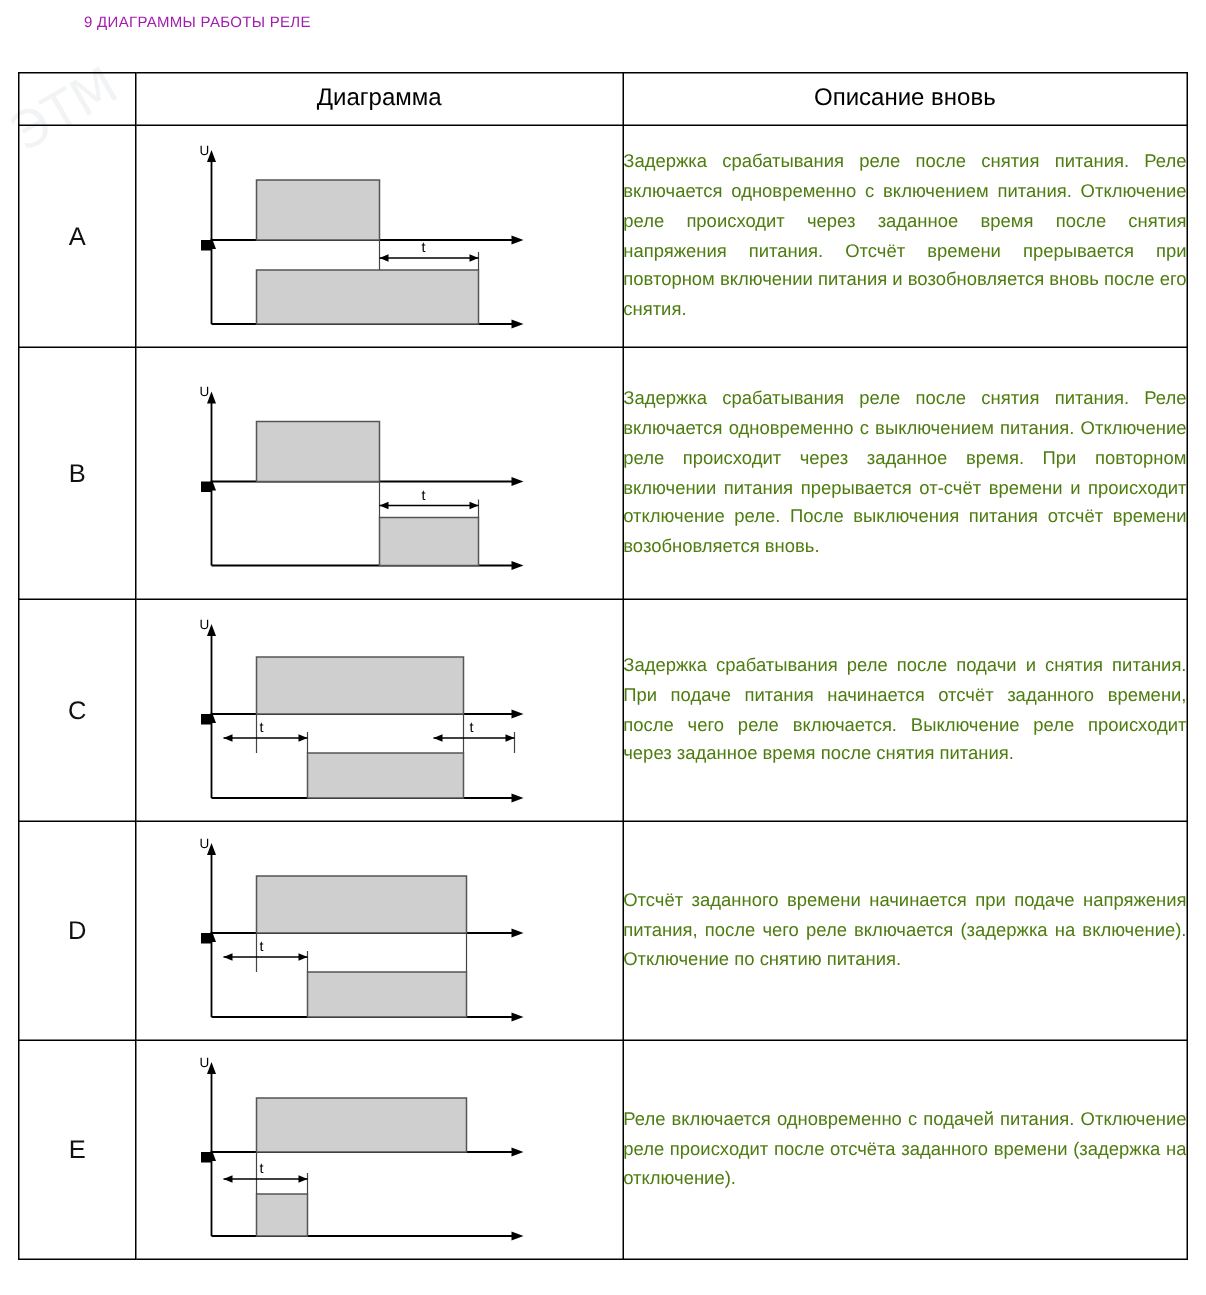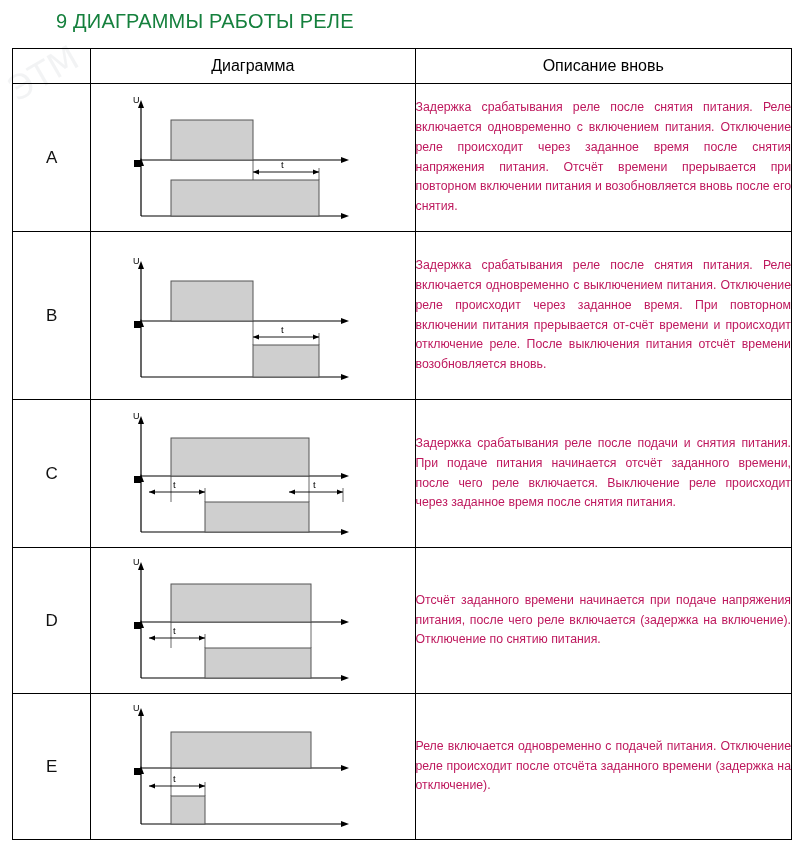--- a/index.html
+++ b/index.html
@@ -12,23 +12,23 @@
     height: 863px;
     font-family: "Liberation Sans", sans-serif;
     color: #000000;
     position: relative;
     overflow: hidden;
   }
   .page-title {
     position: absolute;
     left: 56px;
     top: 10px;
-    font-size: 20px;
+    font-size: 10px;
     letter-spacing: 0.2px;
-    color: #15803d;
+    color: #a21caf;
   }
   .table-wrap {
     position: absolute;
     left: 12px;
     top: 48px;
     width: 633px;
     border-radius: 24px;
   }
   table.relay-table {
     border-collapse: collapse;
@@ -60,21 +60,21 @@
   td.diagram-cell {
     padding: 0;
   }
   td.desc-cell {
     padding: 9px 10px 8px 10px;
     font-size: 12.3px;
     line-height: 1.62;
     text-align: justify;
     text-justify: inter-word;
     vertical-align: top;
-    color: #be185d;
+    color: #4d7c0f;
     hyphens: manual;
   }
   .diagram-holder {
     width: 100%;
     display: block;
   }
   svg.diagram {
     display: block;
     margin: 0 auto;
   }

